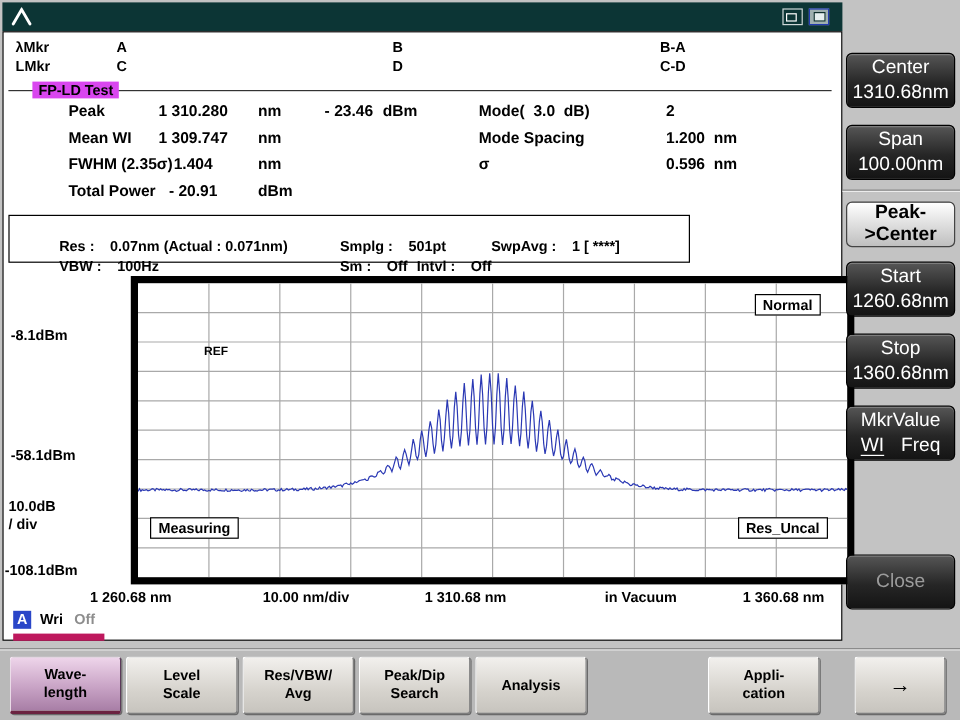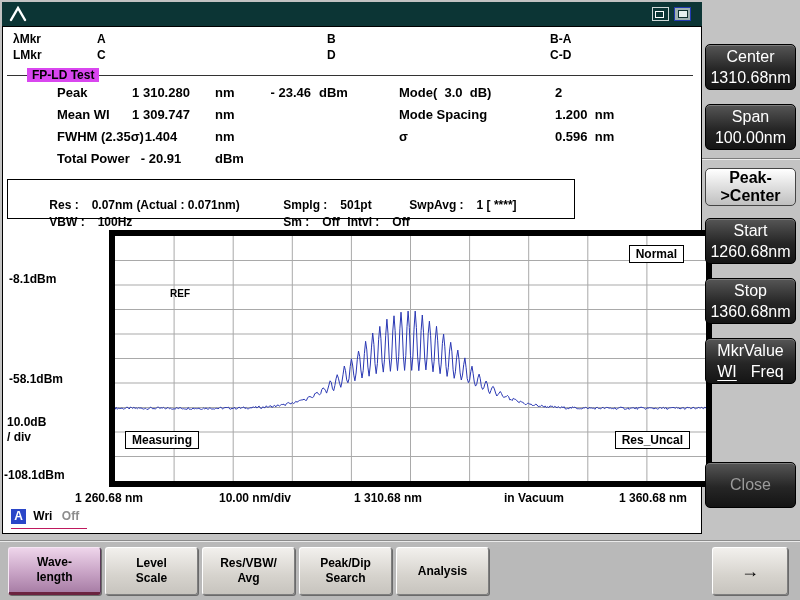--- a/index.html
+++ b/index.html
@@ -51,21 +51,21 @@
   #lbl-ref{position:absolute;top:52px;left:7px;font-size:10px;padding-left:48px;}
 
   .ylab{position:absolute;white-space:nowrap;}
   #ylab-top{left:6px;top:245px;}
   #ylab-mid{left:6px;top:345px;}
   #ylab-div1{left:4px;top:388px;}
   #ylab-div2{left:4px;top:403px;}
   #ylab-bot{left:1px;top:441px;}
   .xlab{position:absolute;top:464px;transform:translateX(-50%);white-space:nowrap;}
 
-  .trace-ind{position:absolute;left:8px;top:482px;height:19px;border-bottom:1px solid #be185d;padding-right:8px;}
+  .trace-ind{position:absolute;left:8px;top:482px;height:19px;border-bottom:6px solid #be185d;padding-right:8px;}
   .ti-a{display:inline-block;width:15px;height:15px;background:#2a46c8;color:#fff;text-align:center;line-height:15px;vertical-align:top;}
   .ti-wri{margin-left:4px;}
   .ti-off{margin-left:6px;color:#8d8d8d;}
 
   
   .sidebar{position:absolute;left:702px;top:40px;width:98px;height:475px;}
   .skey{position:absolute;left:3px;width:91px;height:46px;border-radius:5px;box-sizing:border-box;
         background:linear-gradient(#565656 0%,#262626 55%,#141414 100%);
         border:1px solid #000;box-shadow:inset 0 1px 0 #7d7d7d;
         color:#fff;display:flex;flex-direction:column;align-items:center;justify-content:center;
@@ -275,19 +275,23 @@
       <span class="fk2" data-name="key-label">Avg</span>
     </div>
     <div class="fkey" style="left:299px" data-name="peak-dip-search-key">
       <span class="fk1" data-name="key-label">Peak/Dip</span>
       <span class="fk2" data-name="key-label">Search</span>
     </div>
     <div class="fkey" style="left:396px" data-name="analysis-key">
       <span class="fk1" data-name="key-label">Analysis</span>
 
     </div>
+    <div class="fkey" style="left:590px" data-name="application-key">
+      <span class="fk1" data-name="key-label">Appli-</span>
+      <span class="fk2" data-name="key-label">cation</span>
+    </div>
     <div class="fkey arrow" style="left:712px;width:76px" data-name="more-keys-arrow-button">
       <span class="fk1" data-name="right-arrow-icon">→</span>
 
     </div>
   </div>
 
 </div>
 
 </body></html>

